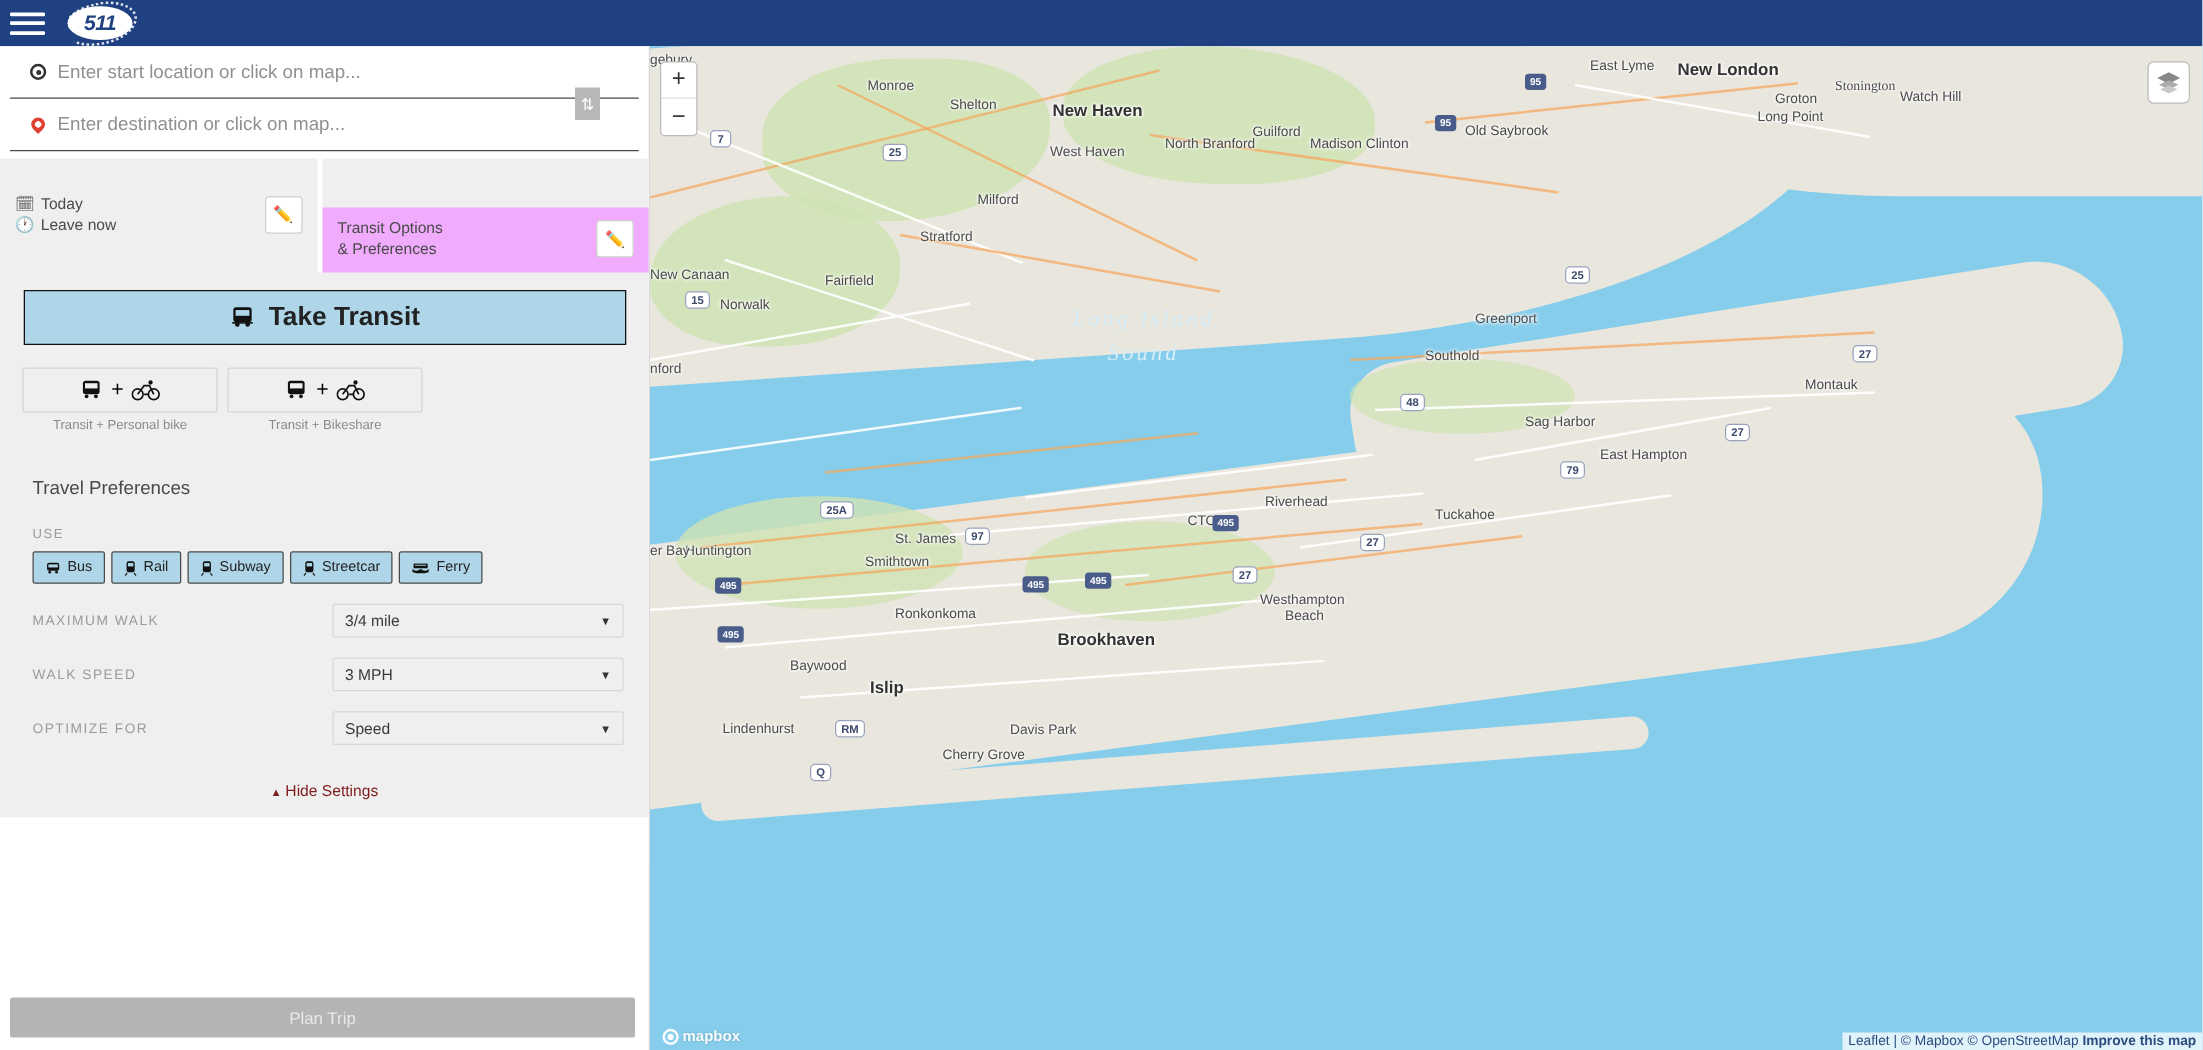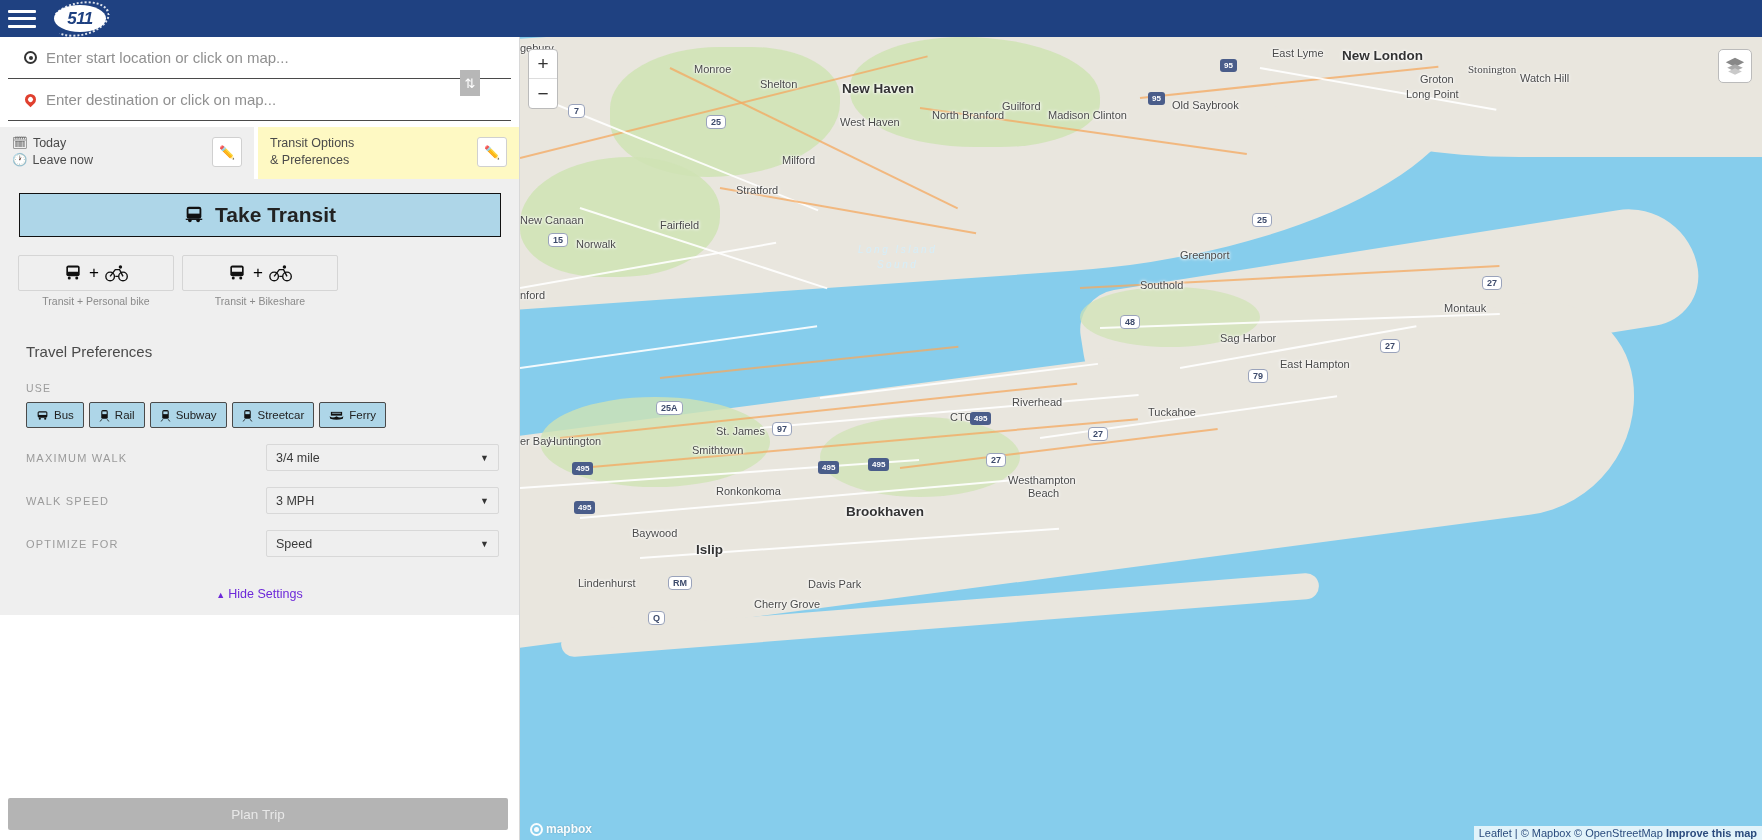--- a/index.html
+++ b/index.html
@@ -92,21 +92,21 @@
     cursor: pointer; z-index: 5;
   }
 
   
   .opt-strip { display: flex; margin-top: 6px; background: #efefef; }
   .opt-card {
     display: flex; align-items: center; justify-content: space-between;
     padding: 8px 12px 10px 12px; min-height: 52px;
   }
   .opt-card.when { background: #efefef; width: 258px; border-right: 4px solid #fff; }
-  .opt-card.prefs { background: #fef9c3; flex: 1; }
+  .opt-card.prefs { background: #f0abfc; flex: 1; margin-top: 39px; }
   .opt-lines { font-size: 12.5px; color: #4a4a4a; line-height: 1.35; }
   .opt-lines .ln { display: flex; align-items: center; gap: 5px; }
   .edit-btn {
     width: 30px; height: 30px; background: #fff;
     border: 1px solid #d0d0d0; border-radius: 3px;
     display: flex; align-items: center; justify-content: center;
     cursor: pointer; font-size: 13px;
   }
 
   
@@ -158,21 +158,21 @@
   }
   .pref-select {
     position: relative; width: 233px; height: 27px;
     border: 1px solid #d8d8d8; background: #efefef;
     display: flex; align-items: center; padding: 0 9px;
     font-size: 12.5px; color: #3a3a3a; cursor: pointer; border-radius: 2px;
   }
   .pref-select .caret { position: absolute; right: 9px; font-size: 9px; color: #333; }
 
   .hide-settings {
-    text-align: center; font-size: 12.5px; color: #6d28d9;
+    text-align: center; font-size: 12.5px; color: #7f1d1d;
     margin-top: 30px; padding-bottom: 14px; cursor: pointer;
   }
   .hide-settings .car { font-size: 9px; margin-right: 3px; }
 
   .panel-gap { background: #fff; height: 34px; }
 
   .plan-trip {
     position: absolute; left: 8px; bottom: 10px;
     width: 500px; height: 32px; background: #b4b4b4;
     color: #e8e8e8; font-size: 13.5px;
@@ -236,21 +236,21 @@
   .road.w { background: #ffffff; opacity: .9; height: 1.6px; }
 
   .map-lbl {
     position: absolute; font-size: 11px; color: #4a4a4a;
     white-space: nowrap; text-shadow: 0 0 2px #fff, 0 0 3px #fff, 0 0 4px #fff;
     font-family: "Liberation Sans", sans-serif;
   }
   .map-lbl.big { font-size: 13.5px; color: #333; font-weight: 600; }
   .map-lbl.water {
     color: #d6eef9; font-style: italic; letter-spacing: 2.5px;
-    font-size: 10px; text-shadow: none; text-align: center; line-height: 1.5;
+    font-size: 18px; text-shadow: none; text-align: center; line-height: 1.5; font-family: Liberation Serif, serif;
   }
   .shield {
     position: absolute; background: #fff; border: 1px solid #9aa3bb;
     border-radius: 4px; font-size: 9px; color: #3c4a6b; font-weight: 700;
     padding: 1px 4px; min-width: 17px; text-align: center;
   }
   .shield.i {
     background: #4a5d8a; color: #fff; border: 0; border-radius: 3px;
     padding: 2px 4px; font-size: 8px;
   }

